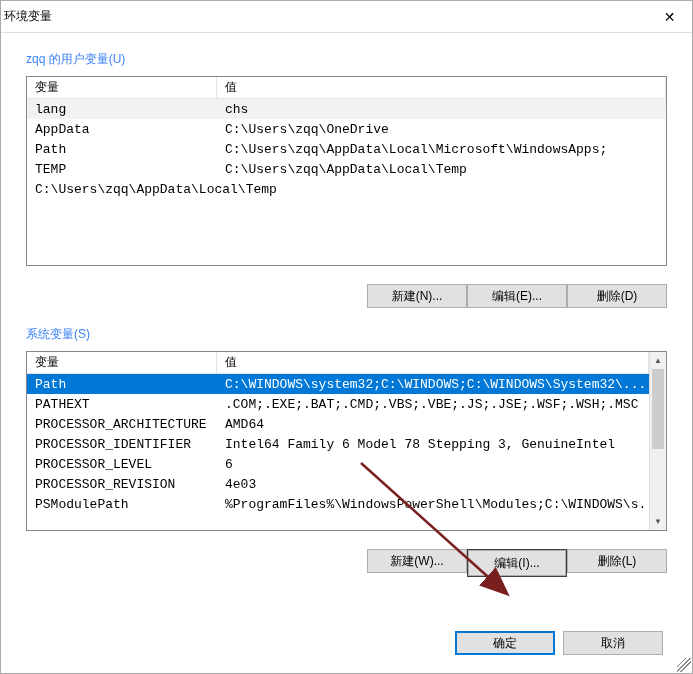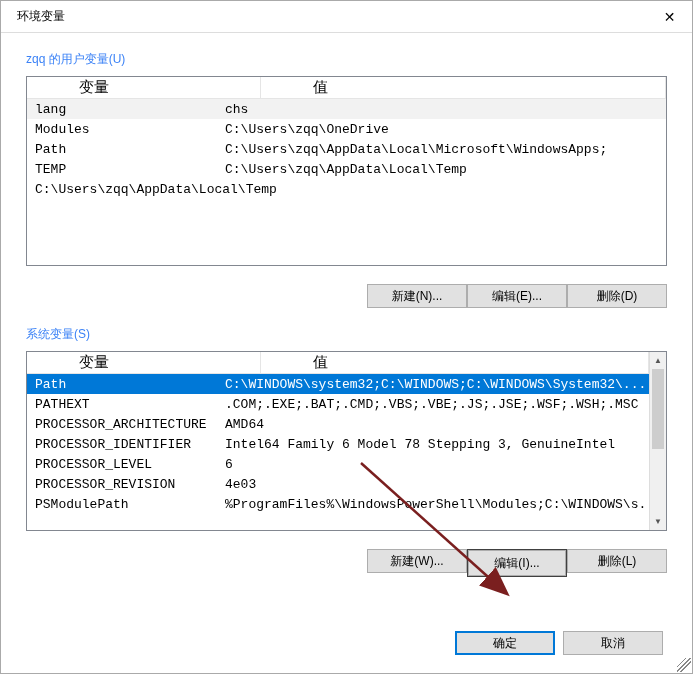--- a/index.html
+++ b/index.html
@@ -18,21 +18,21 @@
     background: #fff;
     border: 1px solid #aaa;
     display: flex;
     flex-direction: column;
   }
   .titlebar {
     height: 32px;
     display: flex;
     align-items: center;
     justify-content: space-between;
-    padding-left: 16px;
+    padding-left: 3px;
     border-bottom: 1px solid #ddd;
     background: #fff;
   }
   .titlebar .title { font-size: 12px; }
   .titlebar .close {
     width: 45px;
     height: 30px;
     display: flex;
     align-items: center;
     justify-content: center;
@@ -72,23 +72,22 @@
   }
   .theadrow {
     display: flex;
     background: #fff;
     border-bottom: 1px solid #e5e5e5;
     height: 22px;
     align-items: center;
   }
   .theadrow .th {
     padding: 3px 8px;
-    font-size: 15px;
+    font-size: 12px;
     border-right: 1px solid #e5e5e5;
-    margin-left: 44px;
   }
   .th-var { width: 190px; flex-shrink:0; }
   .th-val { flex: 1; }
   .tbodyarea {
     flex: 1;
     overflow: hidden;
   }
   .trow {
     display: flex;
     height: 20px;
@@ -204,21 +203,21 @@
           <div class="theadrow">
             <div class="th th-var">变量</div>
             <div class="th th-val">值</div>
           </div>
           <div class="tbodyarea">
             <div class="trow highlight-light">
               <div class="td td-var">lang</div>
               <div class="td td-val">chs</div>
             </div>
             <div class="trow">
-              <div class="td td-var">Modules</div>
+              <div class="td td-var">AppData</div>
               <div class="td td-val">C:\Users\zqq\OneDrive</div>
             </div>
             <div class="trow">
               <div class="td td-var">Path</div>
               <div class="td td-val">C:\Users\zqq\AppData\Local\Microsoft\WindowsApps;</div>
             </div>
             <div class="trow">
               <div class="td td-var">TEMP</div>
               <div class="td td-val">C:\Users\zqq\AppData\Local\Temp</div>
             </div>

